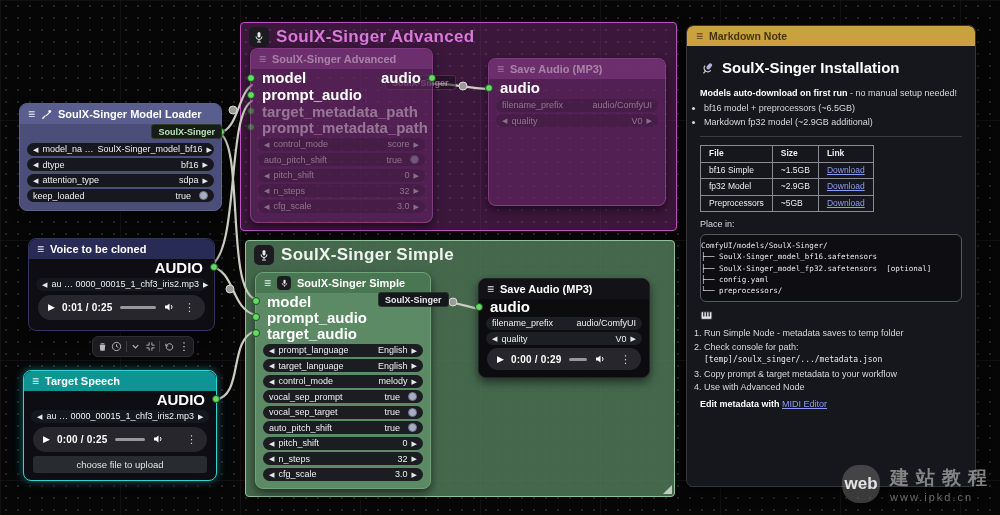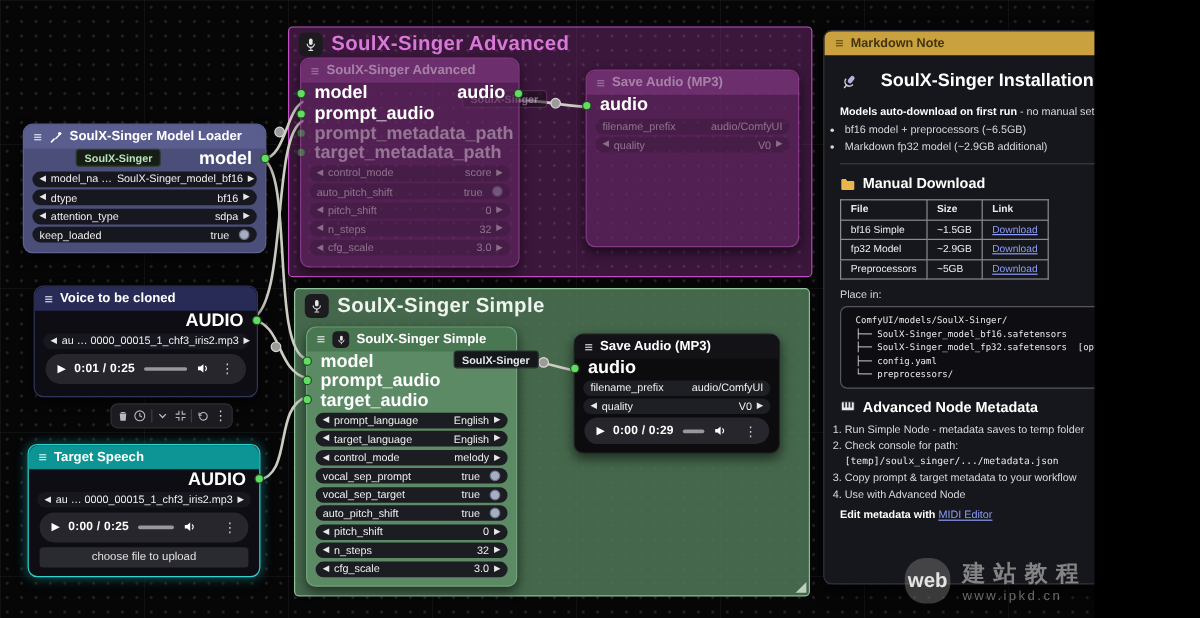--- a/index.html
+++ b/index.html
@@ -1,19 +1,19 @@
 <!DOCTYPE html>
 <html><head>
 <meta charset="utf-8">
 <style>
   * { box-sizing: border-box; margin: 0; padding: 0; }
   html,body { background:#000; }
   body { font-family:"Liberation Sans", sans-serif; }
   #stage {
-    position:relative; width:912px; height:515px; overflow:hidden;
+    position:relative; width:1000px; height:515px; overflow:hidden;
     background-color:#060607;
     background-image:
       linear-gradient(to right, rgba(255,255,255,.045) 1px, transparent 1px),
       linear-gradient(to bottom, rgba(255,255,255,.045) 1px, transparent 1px),
       radial-gradient(circle, #232327 1.1px, transparent 1.2px);
     background-size:120px 120px, 120px 120px, 12px 12px;
   }
   svg.wires { position:absolute; left:0; top:0; z-index:2; pointer-events:none; }
 
   
@@ -107,33 +107,33 @@
   .n-save .player { height:22px; margin:3px 8px 7px; }
 
   
   .note { position:absolute; z-index:5; left:686px; top:25px; width:290px; height:462px;
     background:#16171c; border:1px solid #34353d; border-radius:7px;
     box-shadow:0 5px 14px rgba(0,0,0,.6); overflow:hidden; }
   .note-head { height:20px; background:#c9a13e; color:#443510; display:flex;
     align-items:center; gap:6px; padding:0 9px; font-size:10.5px; font-weight:bold;
     border-radius:6px 6px 0 0; }
   .note-body { padding:10px 13px 8px; color:#d8d8dc; font-size:9px; line-height:1.35; }
-  .note-body h1 { font-size:15px; color:#fff; display:flex; gap:19px; align-items:center; margin:2px 0 9px; }
+  .note-body h1 { font-size:15px; color:#fff; display:flex; gap:7px; align-items:center; margin:2px 0 9px; }
   .note-body h2 { font-size:12px; color:#fff; display:flex; gap:6px; align-items:center; margin:7px 0 5px; }
   .note-body p { margin:3px 0; }
   .note-body b { color:#fff; }
   .note-body ul, .note-body ol { margin:3px 0 5px 4px; }
   .note-body li { margin:1.5px 0; }
   .note hr { border:none; border-top:1px solid #3a3b44; margin:8px 0; }
   .note a { color:#8b9cf8; text-decoration:underline; cursor:pointer; }
   .note table { border-collapse:collapse; margin:4px 0 6px; }
   .note th, .note td { border:1px solid #8a8a90; padding:2px 8px; font-size:8.5px; color:#ececf0; text-align:left; }
   .note th { font-weight:bold; }
   .codebox { border:1px solid #55565e; border-radius:6px; background:#0e0e12;
-    padding:5px 12px; margin:4px 0 7px; }
+    padding:5px 0; margin:4px 0 7px; }
   .codebox pre { font-family:"DejaVu Sans Mono", monospace; font-size:7.5px;
     line-height:1.5; color:#e9e9ec; white-space:pre; }
   code.inline { font-family:"DejaVu Sans Mono", monospace; font-size:8px; color:#e9e9ec; }
 
   
   .wm { position:absolute; z-index:6; right:6px; bottom:12px; display:flex; gap:10px; align-items:center; }
   .wm-box { width:38px; height:38px; background:rgba(125,125,125,.45); border-radius:17px;
     color:#e4e4e4; font-size:17px; font-weight:bold; display:flex; align-items:center; justify-content:center; }
   .wm-cn { color:rgba(160,160,160,.8); font-size:19px; font-weight:bold; letter-spacing:7px; }
   .wm-url { color:rgba(150,150,150,.7); font-size:11px; letter-spacing:2px; }
@@ -327,25 +327,25 @@
         <span>model</span>
         <span class="pdot outdot"></span>
         <span style="position:absolute; right:11px;">audio</span>
       </div>
       <div class="prow" style="height:17px;">
         <span class="pdot in"></span>
         <span>prompt_audio</span>
       </div>
       <div class="prow dim" style="height:16px;">
         <span class="pdot in"></span>
+        <span>target_metadata_path</span>
+      </div>
+      <div class="prow dim" style="height:16px;">
+        <span class="pdot in"></span>
         <span>prompt_metadata_path</span>
-      </div>
-      <div class="prow dim" style="height:16px;">
-        <span class="pdot in"></span>
-        <span>target_metadata_path</span>
       </div>
       <div class="pill dim">
         <span class="arr">◀</span>
         <span>control_mode</span>
         <span class="val">score</span>
         <span class="arr">▶</span>
       </div>
       <div class="pill dim">
         <span>auto_pitch_shift</span>
         <span class="val">true</span>
@@ -526,26 +526,20 @@
         <span>SoulX-Singer Installation</span>
       </h1>
 
       <p><b>Models auto-download on first run</b><span> - no manual setup needed!</span></p>
       <ul>
         <li>bf16 model + preprocessors (~6.5GB)</li>
         <li>Markdown fp32 model (~2.9GB additional)</li>
       </ul>
       <hr>
 
-      <h2>
-        <svg width="13" height="13" viewBox="0 0 24 24">
-            <path d="M2 6a2 2 0 0 1 2-2h5l2 3h9a2 2 0 0 1 2 2v10a2 2 0 0 1-2 2H4a2 2 0 0 1-2-2V6z" fill="#e8b64c"></path>
-          </svg>
-        <span>Manual Download</span>
-      </h2>
       <table>
         <tbody>
             <tr>
           <th>File</th>
           <th>Size</th>
           <th>Link</th>
         </tr>
         <tr>
           <td>bf16 Simple</td>
           <td>~1.5GB</td>
@@ -571,21 +565,20 @@
 ├── config.yaml
 └── preprocessors/</pre>
       </div>
 
       <h2>
         <svg width="13" height="13" viewBox="0 0 24 24">
             <rect x="2" y="5" width="20" height="14" rx="2" fill="#e8e8ec"></rect>
             <path d="M7 5v9M12 5v9M17 5v9" stroke="#2b2b30" stroke-width="2.4"></path>
             <rect x="2" y="5" width="20" height="14" rx="2" fill="none" stroke="#2b2b30" stroke-width="1.6"></rect>
           </svg>
-        <span>Advanced Node Metadata</span>
       </h2>
       <ol>
         <li>Run Simple Node - metadata saves to temp folder</li>
         <li><span>Check console for path: </span><code class="inline">[temp]/soulx_singer/.../metadata.json</code></li>
         <li>Copy prompt &amp; target metadata to your workflow</li>
         <li>Use with Advanced Node</li>
       </ol>
       <p><b>Edit metadata with </b><a>MIDI Editor</a></p>
 
     </div>

